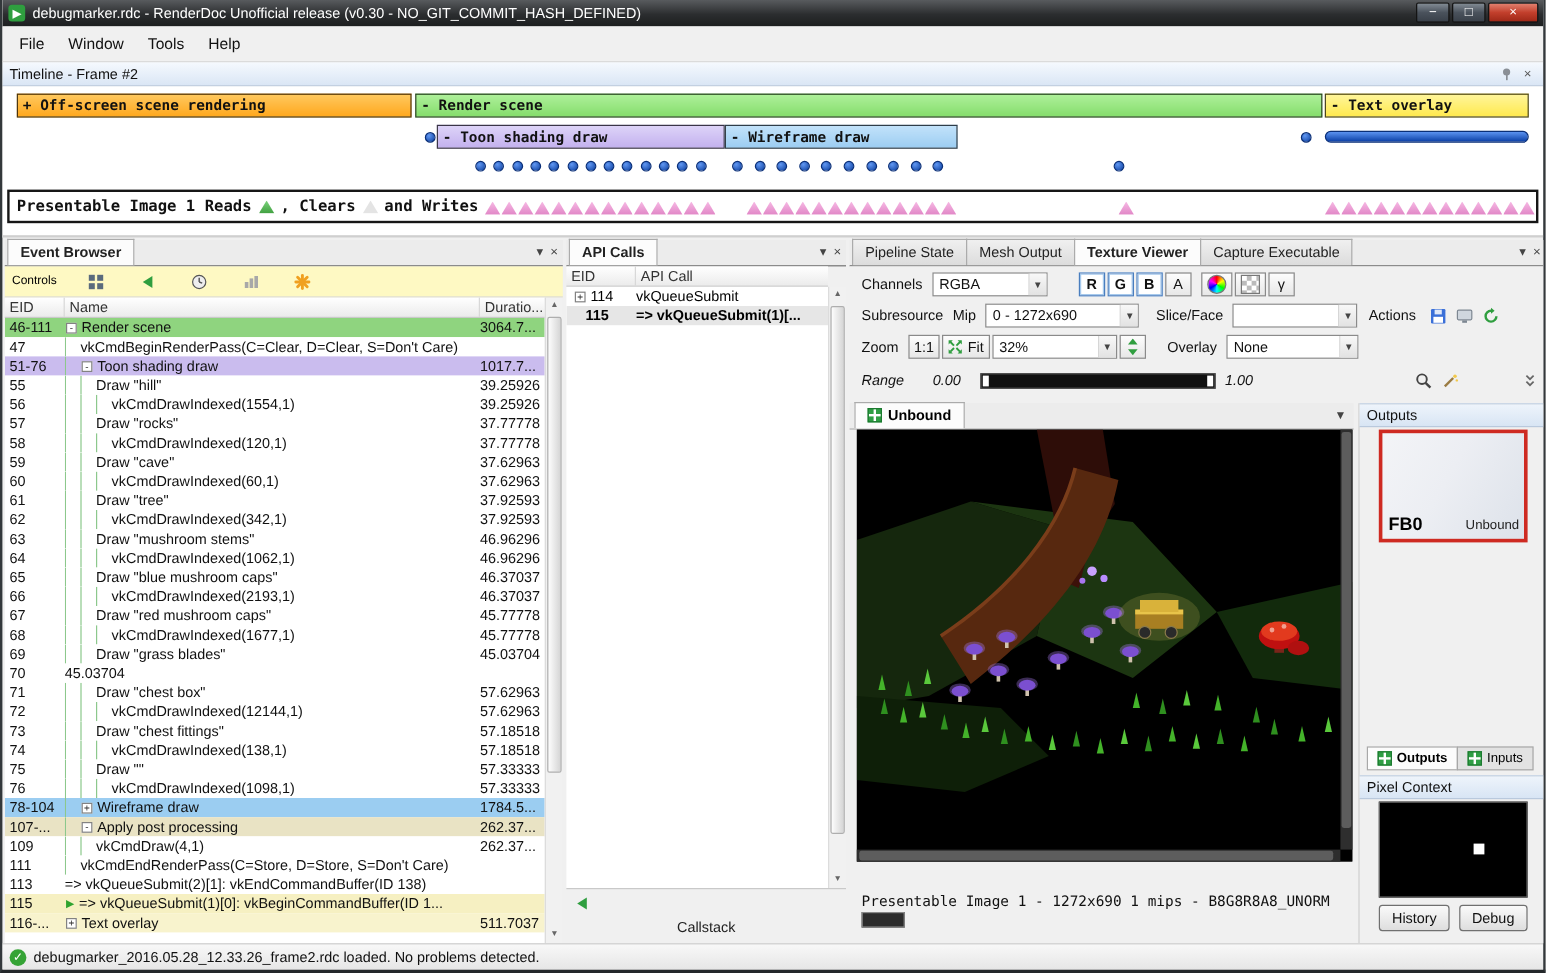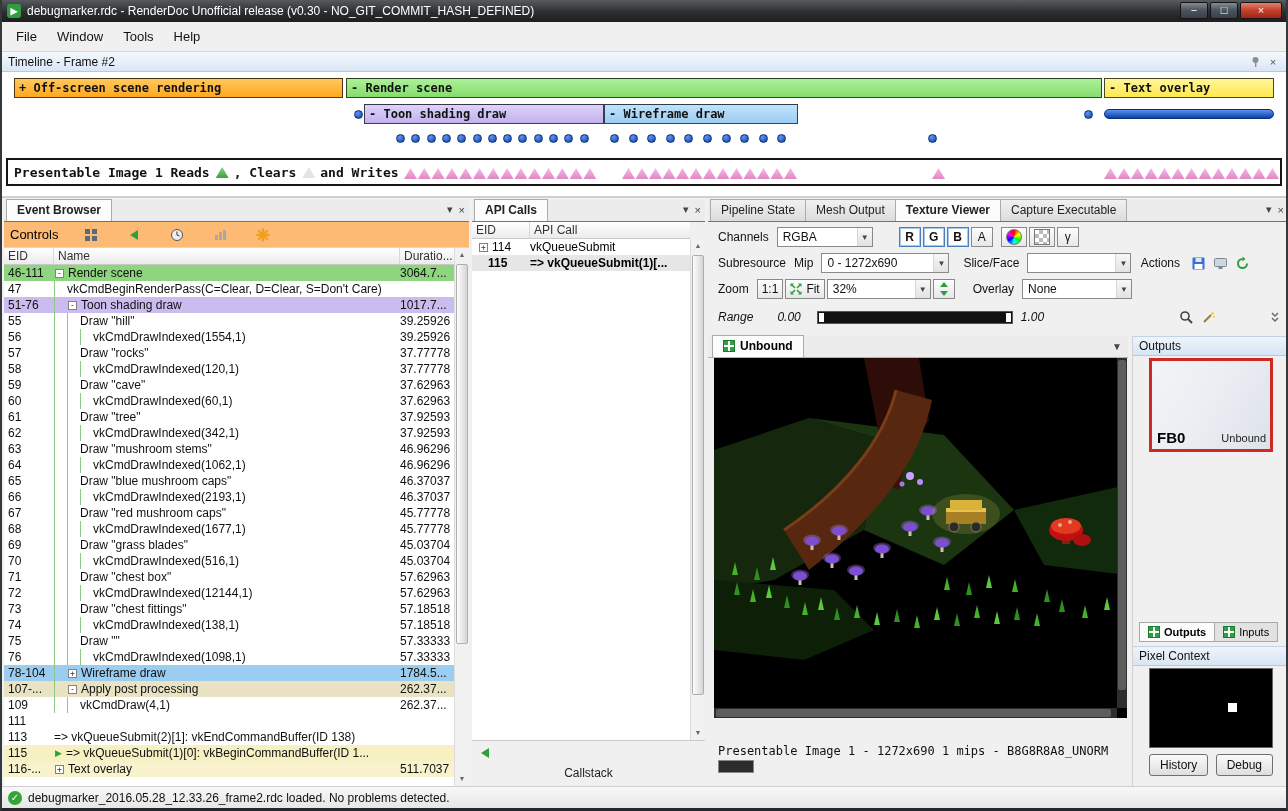--- a/index.html
+++ b/index.html
@@ -43,21 +43,21 @@
 
 
 .pane{position:absolute;top:200px;height:586px;background:#f0f0f0;}
 .pane-tabs{position:absolute;top:0;left:0;right:0;height:22px;background:#ececec;border-bottom:1px solid #737373;display:flex;align-items:flex-end;padding-left:2px;}
 .tab{padding:3px 10px 4px;font-size:12px;border:1px solid #ababab;border-bottom:none;background:linear-gradient(#f0f0f0,#dcdcdc);margin-right:-1px;color:#222;white-space:nowrap;}
 .tab.active{background:#fcfcfc;font-weight:bold;}
 .strip-icons{position:absolute;right:4px;top:3px;display:flex;gap:6px;color:#444;font-size:11px;align-items:center;}
 
 
 .eb{left:2px;width:465px;}
-.eb-toolbar{position:absolute;top:22px;left:0;right:0;height:26px;background:#fdba74;border-bottom:1px solid #d8d8d8;display:flex;align-items:center;gap:23px;padding-left:6px;font-size:13px;}
+.eb-toolbar{position:absolute;top:22px;left:0;right:0;height:26px;background:#fef9c3;border-bottom:1px solid #d8d8d8;display:flex;align-items:center;gap:23px;padding-left:6px;font-size:10px;}
 .icon-btn{width:20px;height:20px;display:flex;align-items:center;justify-content:center;}
 .colhdr{position:absolute;top:48px;left:0;right:15px;height:17px;background:linear-gradient(#ffffff,#ebebeb);border-bottom:1px solid #c9c9c9;display:flex;font-size:12px;color:#333;}
 .colhdr>div{padding:1px 4px;border-right:1px solid #d8d8d8;overflow:hidden;white-space:nowrap;}
 .eb-rows{position:absolute;top:65px;left:0;right:15px;bottom:0;background:#fff;overflow:hidden;}
 .ev-row{display:flex;height:16px;line-height:16px;font-size:12px;color:#111;background:#fff;}
 .ev-eid{width:50px;padding-left:4px;flex:none;overflow:hidden;}
 .ev-name{flex:1;overflow:hidden;white-space:nowrap;display:flex;align-items:center;}
 .ev-dur{width:54px;flex:none;overflow:hidden;white-space:nowrap;}
 .guide{display:inline-block;width:13px;height:16px;border-left:1px solid #8cc88c;flex:none;}
 .expander{display:inline-block;width:9px;height:9px;border:1px solid #828282;background:#fff;font:8px/8px "DejaVu Sans Mono",monospace;text-align:center;color:#333;margin:0 4px 0 1px;flex:none;}
@@ -470,26 +470,20 @@
           <div class="ev-eid">69</div>
           <div class="ev-name">
             <span class="guide"></span>
             <span class="guide"></span>
             <span>Draw "grass blades"</span>
           </div>
           <div class="ev-dur">45.03704</div>
         </div>
         <div class="ev-row">
           <div class="ev-eid">70</div>
-          <div class="ev-name">
-            <span class="guide"></span>
-            <span class="guide"></span>
-            <span class="guide"></span>
-            <span>vkCmdDrawIndexed(516,1)</span>
-          </div>
           <div class="ev-dur">45.03704</div>
         </div>
         <div class="ev-row">
           <div class="ev-eid">71</div>
           <div class="ev-name">
             <span class="guide"></span>
             <span class="guide"></span>
             <span>Draw "chest box"</span>
           </div>
           <div class="ev-dur">57.62963</div>
@@ -564,20 +558,24 @@
           <div class="ev-eid">109</div>
           <div class="ev-name">
             <span class="guide"></span>
             <span class="guide"></span>
             <span>vkCmdDraw(4,1)</span>
           </div>
           <div class="ev-dur">262.37...</div>
         </div>
         <div class="ev-row">
           <div class="ev-eid">111</div>
+          <div class="ev-name">
+            <span class="guide"></span>
+            <span>vkCmdEndRenderPass(C=Store, D=Store, S=Don't Care)</span>
+          </div>
           <div class="ev-dur"></div>
         </div>
         <div class="ev-row">
           <div class="ev-eid">113</div>
           <div class="ev-name">
             <span>=&gt; vkQueueSubmit(2)[1]: vkEndCommandBuffer(ID 138)</span>
           </div>
           <div class="ev-dur"></div>
         </div>
         <div class="ev-row bg-selected">

